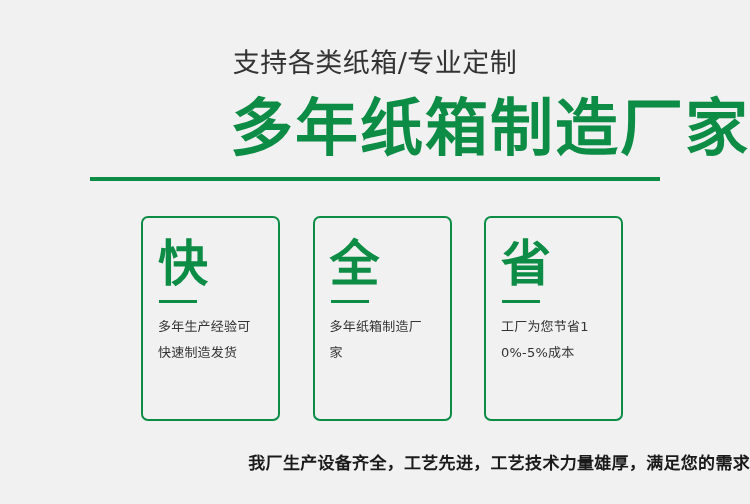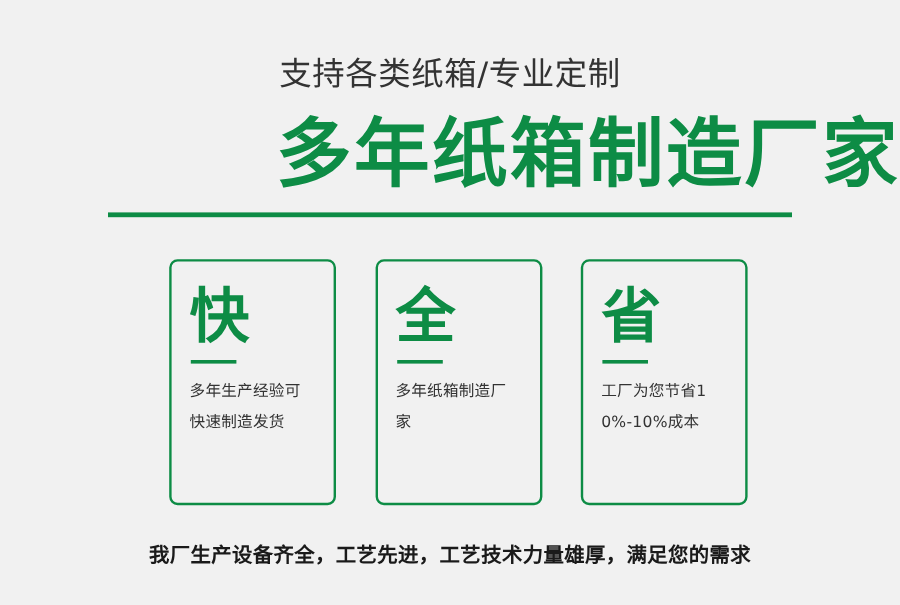--- a/index.html
+++ b/index.html
@@ -106,21 +106,21 @@
     letter-spacing: 0.2px;
     word-break: break-all;
   }
 
   
   .footer-text {
     position: absolute;
     left: 0;
     top: 450px;
     width: 750px;
-    text-align: center;
+    text-align: right;
     font-size: 17px;
     line-height: 26px;
     font-weight: bold;
     color: #1a1a1a;
     letter-spacing: 0.3px;
     white-space: nowrap;
   }
 </style>
 </head>
 <body>
@@ -143,20 +143,20 @@
 
     <div class="card">
       <div class="card-char">全</div>
       <div class="card-rule"></div>
       <div class="card-text">多年纸箱制造厂家</div>
     </div>
 
     <div class="card">
       <div class="card-char">省</div>
       <div class="card-rule"></div>
-      <div class="card-text">工厂为您节省10%-10%成本</div>
+      <div class="card-text">工厂为您节省10%-5%成本</div>
     </div>
 
   </div>
 
   <div class="footer-text">我厂生产设备齐全，工艺先进，工艺技术力量雄厚，满足您的需求</div>
 
 </div>
 
 </body></html>

